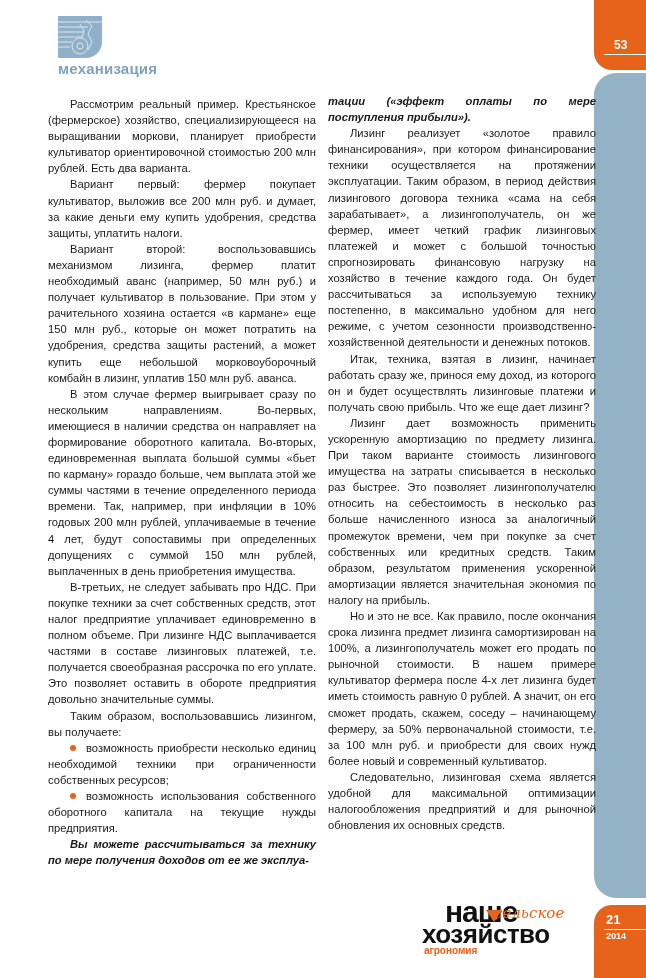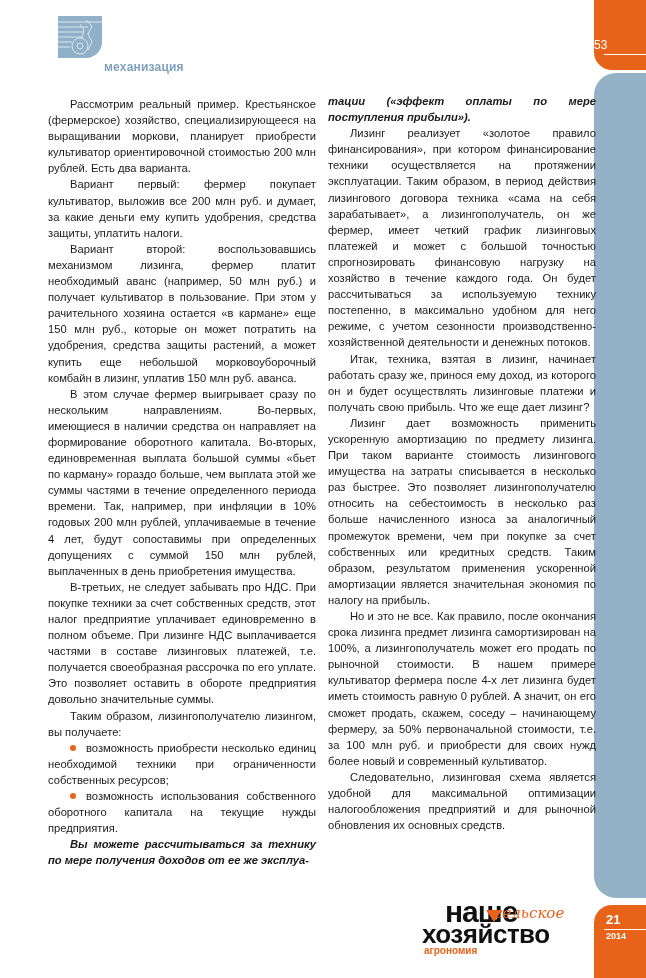--- a/index.html
+++ b/index.html
@@ -1,23 +1,23 @@
 <!DOCTYPE html>
 <html><head>
 <meta charset="utf-8">
 <style>
   html, body { margin:0; padding:0; }
   body { width:646px; height:978px; position:relative; background:#ffffff; overflow:hidden;
          font-family:"Liberation Sans", "DejaVu Sans", sans-serif; color:#1a1a1a; }
   .logo-box { position:absolute; left:58px; top:16px; width:44px; height:42px; background:#8fb0c8;
               border-bottom-right-radius:16px; overflow:hidden; }
   .logo-box svg { width:44px; height:42px; display:block; }
-  .section-label { position:absolute; left:58px; top:60px; font-size:12px; font-weight:bold; color:#7ea2bc; letter-spacing:0.2px;margin-left:46px; }
+  .section-label { position:absolute; left:58px; top:60px; font-size:15px; font-weight:bold; color:#7ea2bc; letter-spacing:0.2px; }
   .tab-top { position:absolute; left:594px; top:0; width:52px; height:70px; background:#e8631a; border-bottom-left-radius:18px; }
-  .tab-top .num { position:absolute; left:0; top:38px; color:#ffffff; font-weight:normal; font-size:12px; }
+  .tab-top .num { position:absolute; left:20px; top:38px; color:#ffffff; font-weight:bold; font-size:12px; }
   .tab-top .line { position:absolute; left:10px; top:54px; width:42px; height:1px; background:#ffffff; }
   .side-blue { position:absolute; left:594px; top:73px; width:52px; height:825px; background:#93b2c6; border-top-left-radius:22px; border-bottom-left-radius:22px; }
   .tab-bottom { position:absolute; left:594px; top:905px; width:52px; height:73px; background:#e8631a; border-top-left-radius:18px; }
   .tab-bottom .num { position:absolute; left:12px; top:7px; color:#ffffff; font-weight:bold; font-size:13px; }
   .tab-bottom .line { position:absolute; left:10px; top:24px; width:42px; height:1px; background:#ffffff; }
   .tab-bottom .year { position:absolute; left:12px; top:26px; color:#ffffff; font-weight:bold; font-size:9px; }
   .col { position:absolute; top:96px; width:268px; font-size:11.2px; line-height:16.1px; text-align:justify; hyphens:manual; }
   .col-left { left:48px; }
   .col-right { left:328px; top:93px; }
   .col p { margin:0; text-indent:22px; }
@@ -63,21 +63,21 @@
   <span class="line"></span>
   <span class="year">2014</span>
 </div>
 
 <div class="col col-left">
   <p>Рассмотрим реальный пример. Крестьянское (фермерское) хозяйство, специализирующееся на выращивании моркови, планирует приобрести культиватор ориентировочной стоимостью 200 млн рублей. Есть два варианта.</p>
   <p>Вариант первый: фермер покупает культиватор, выложив все 200 млн руб. и думает, за какие деньги ему купить удобрения, средства защиты, уплатить налоги.</p>
   <p>Вариант второй: воспользовавшись механизмом лизинга, фермер платит необходимый аванс (например, 50 млн руб.) и получает культиватор в пользование. При этом у рачительного хозяина остается «в кармане» еще 150 млн руб., которые он может потратить на удобрения, средства защиты растений, а может купить еще небольшой морковоуборочный комбайн в лизинг, уплатив 150 млн руб. аванса.</p>
   <p>В этом случае фермер выигрывает сразу по нескольким направлениям. Во-первых, имеющиеся в наличии средства он направляет на формирование оборотного капитала. Во-вторых, единовременная выплата большой суммы «бьет по карману» гораздо больше, чем выплата этой же суммы частями в течение определенного периода времени. Так, например, при инфляции в 10% годовых 200 млн рублей, уплачиваемые в течение 4 лет, будут сопоставимы при определенных допущениях с суммой 150 млн рублей, выплаченных в день приобретения имущества.</p>
   <p>В-третьих, не следует забывать про НДС. При покупке техники за счет собственных средств, этот налог предприятие уплачивает единовременно в полном объеме. При лизинге НДС выплачивается частями в составе лизинговых платежей, т.е. получается своеобразная рассрочка по его уплате. Это позволяет оставить в обороте предприятия довольно значительные суммы.</p>
-  <p>Таким образом, лизингополучателю лизингом, вы получаете:</p>
+  <p>Таким образом, воспользовавшись лизингом, вы получаете:</p>
   <p class="bullet"><span class="dot"></span><span>возможность приобрести несколько единиц необходимой техники при ограниченности собственных ресурсов;</span></p>
   <p class="bullet"><span class="dot"></span><span>возможность использования собственного оборотного капитала на текущие нужды предприятия.</span></p>
   <p class="bi">Вы можете рассчитываться за технику по мере получения доходов от ее же эксплуа-</p>
 </div>
 
 <div class="col col-right">
   <p class="bi noindent">тации («эффект оплаты по мере поступления прибыли»).</p>
   <p>Лизинг реализует «золотое правило финансирования», при котором финансирование техники осуществляется на протяжении эксплуатации. Таким образом, в период действия лизингового договора техника «сама на себя зарабатывает», а лизингополучатель, он же фермер, имеет четкий график лизинговых платежей и может с большой точностью спрогнозировать финансовую нагрузку на хозяйство в течение каждого года. Он будет рассчитываться за используемую технику постепенно, в максимально удобном для него режиме, с учетом сезонности производственно-хозяйственной деятельности и денежных потоков.</p>
   <p>Итак, техника, взятая в лизинг, начинает работать сразу же, принося ему доход, из которого он и будет осуществлять лизинговые платежи и получать свою прибыль. Что же еще дает лизинг?</p>
   <p>Лизинг дает возможность применить ускоренную амортизацию по предмету лизинга. При таком варианте стоимость лизингового имущества на затраты списывается в несколько раз быстрее. Это позволяет лизингополучателю относить на себестоимость в несколько раз больше начисленного износа за аналогичный промежуток времени, чем при покупке за счет собственных или кредитных средств. Таким образом, результатом применения ускоренной амортизации является значительная экономия по налогу на прибыль.</p>

